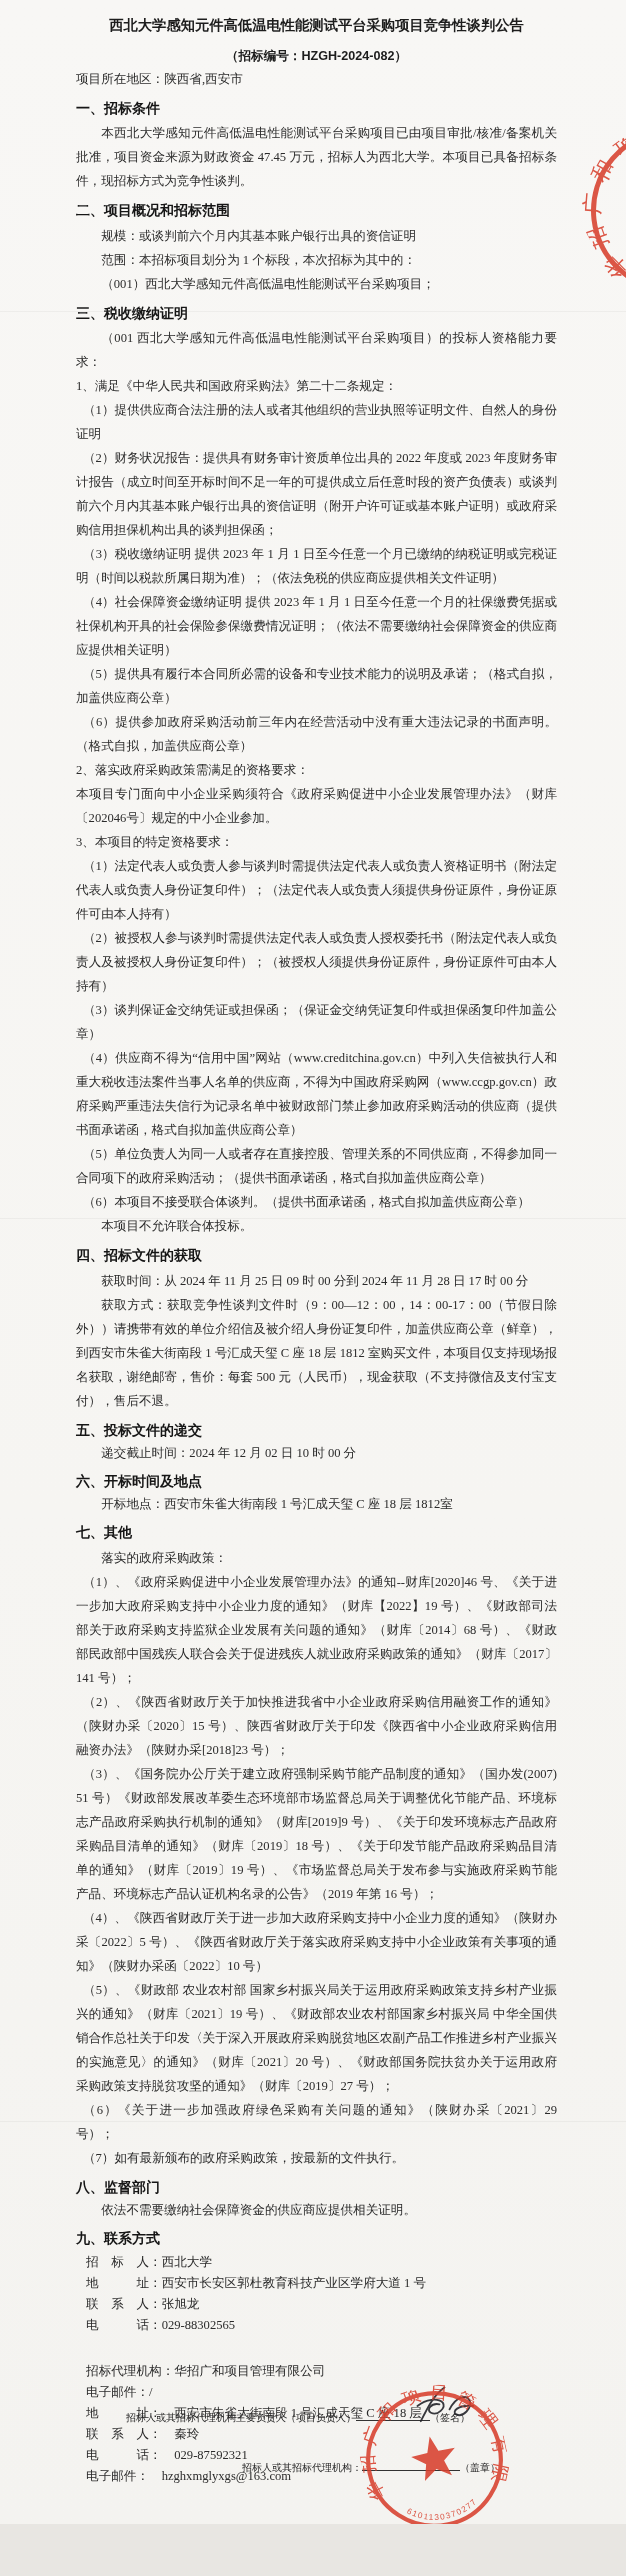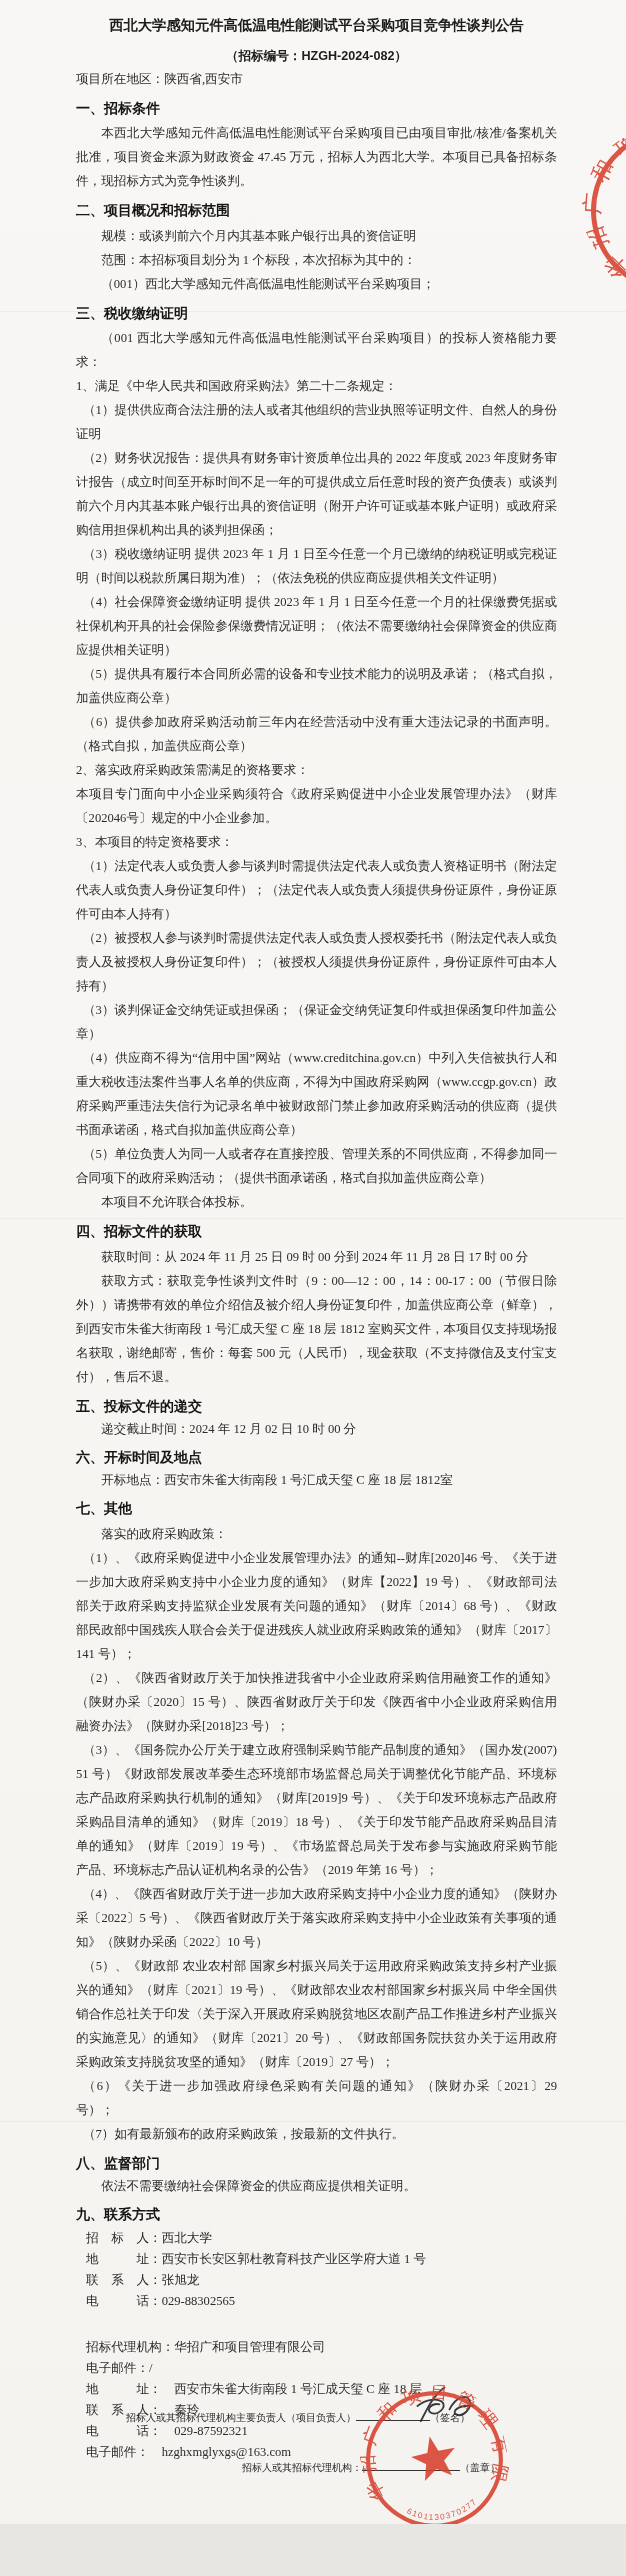--- a/index.html
+++ b/index.html
@@ -74,20 +74,21 @@
           <p class="para item">（5）提供具有履行本合同所必需的设备和专业技术能力的说明及承诺；（格式自拟，加盖供应商公章）</p>
           <p class="para item">（6）提供参加政府采购活动前三年内在经营活动中没有重大违法记录的书面声明。（格式自拟，加盖供应商公章）</p>
           <p class="para flush">2、落实政府采购政策需满足的资格要求：</p>
           <p class="para flush">本项目专门面向中小企业采购须符合《政府采购促进中小企业发展管理办法》（财库〔202046号〕规定的中小企业参加。</p>
           <p class="para flush">3、本项目的特定资格要求：</p>
           <p class="para item">（1）法定代表人或负责人参与谈判时需提供法定代表人或负责人资格证明书（附法定代表人或负责人身份证复印件）；（法定代表人或负责人须提供身份证原件，身份证原件可由本人持有）</p>
           <p class="para item">（2）被授权人参与谈判时需提供法定代表人或负责人授权委托书（附法定代表人或负责人及被授权人身份证复印件）；（被授权人须提供身份证原件，身份证原件可由本人持有）</p>
           <p class="para item">（3）谈判保证金交纳凭证或担保函；（保证金交纳凭证复印件或担保函复印件加盖公章）</p>
           <p class="para item">（4）供应商不得为“信用中国”网站（www.creditchina.gov.cn）中列入失信被执行人和重大税收违法案件当事人名单的供应商，不得为中国政府采购网（www.ccgp.gov.cn）政府采购严重违法失信行为记录名单中被财政部门禁止参加政府采购活动的供应商（提供书面承诺函，格式自拟加盖供应商公章）</p>
           <p class="para item">（5）单位负责人为同一人或者存在直接控股、管理关系的不同供应商，不得参加同一合同项下的政府采购活动；（提供书面承诺函，格式自拟加盖供应商公章）</p>
+          <p class="para item">（6）本项目不接受联合体谈判。（提供书面承诺函，格式自拟加盖供应商公章）</p>
           <p class="para indent">本项目不允许联合体投标。</p>
         </section>
         <section>
           <h2>四、招标文件的获取</h2>
           <p class="para indent">获取时间：从 2024 年 11 月 25 日 09 时 00 分到 2024 年 11 月 28 日 17 时 00 分</p>
           <p class="para indent">获取方式：获取竞争性谈判文件时（9：00—12：00，14：00-17：00（节假日除外））请携带有效的单位介绍信及被介绍人身份证复印件，加盖供应商公章（鲜章），到西安市朱雀大街南段 1 号汇成天玺 C 座 18 层 1812 室购买文件，本项目仅支持现场报名获取，谢绝邮寄，售价：每套 500 元（人民币），现金获取（不支持微信及支付宝支付），售后不退。</p>
         </section>
         <section class="tight">
           <h2>五、投标文件的递交</h2>
           <p class="para indent">递交截止时间：2024 年 12 月 02 日  10 时 00 分</p>

